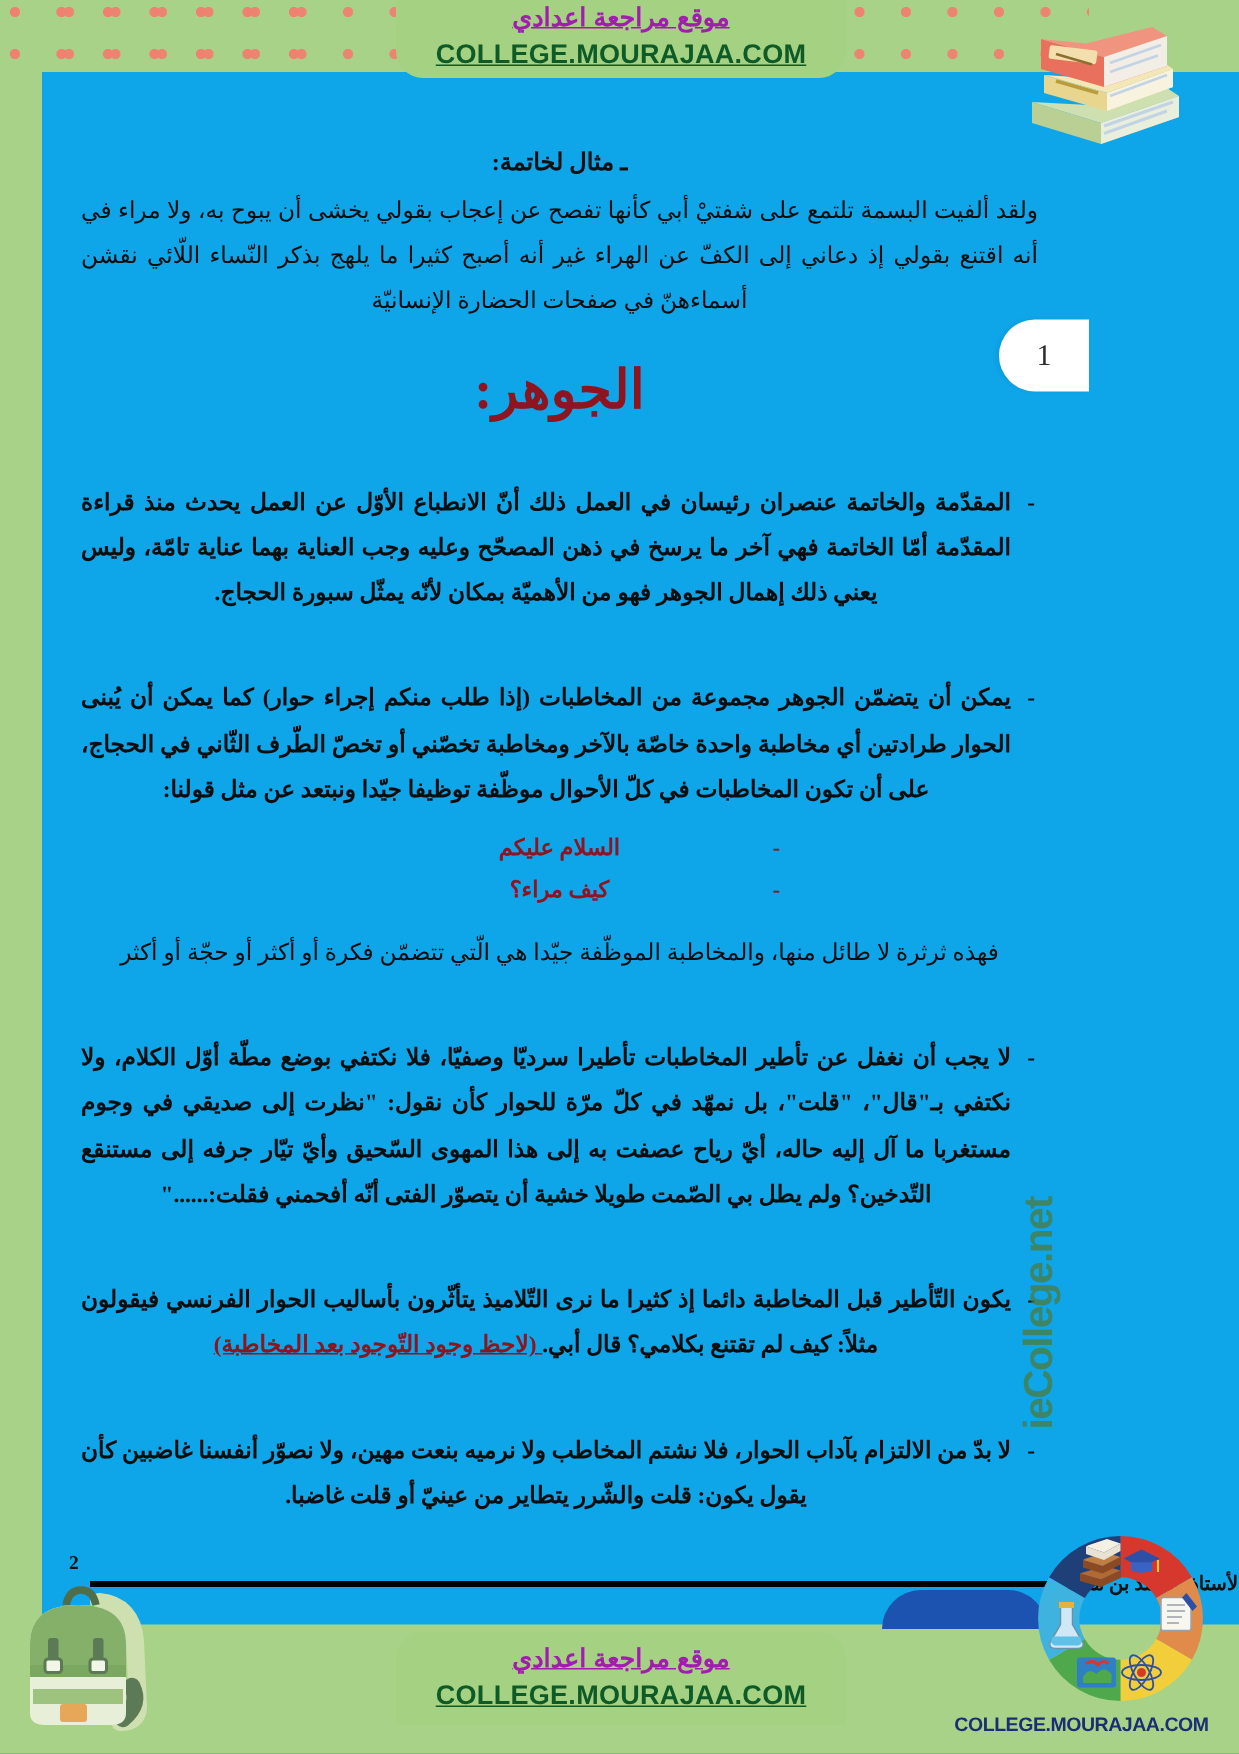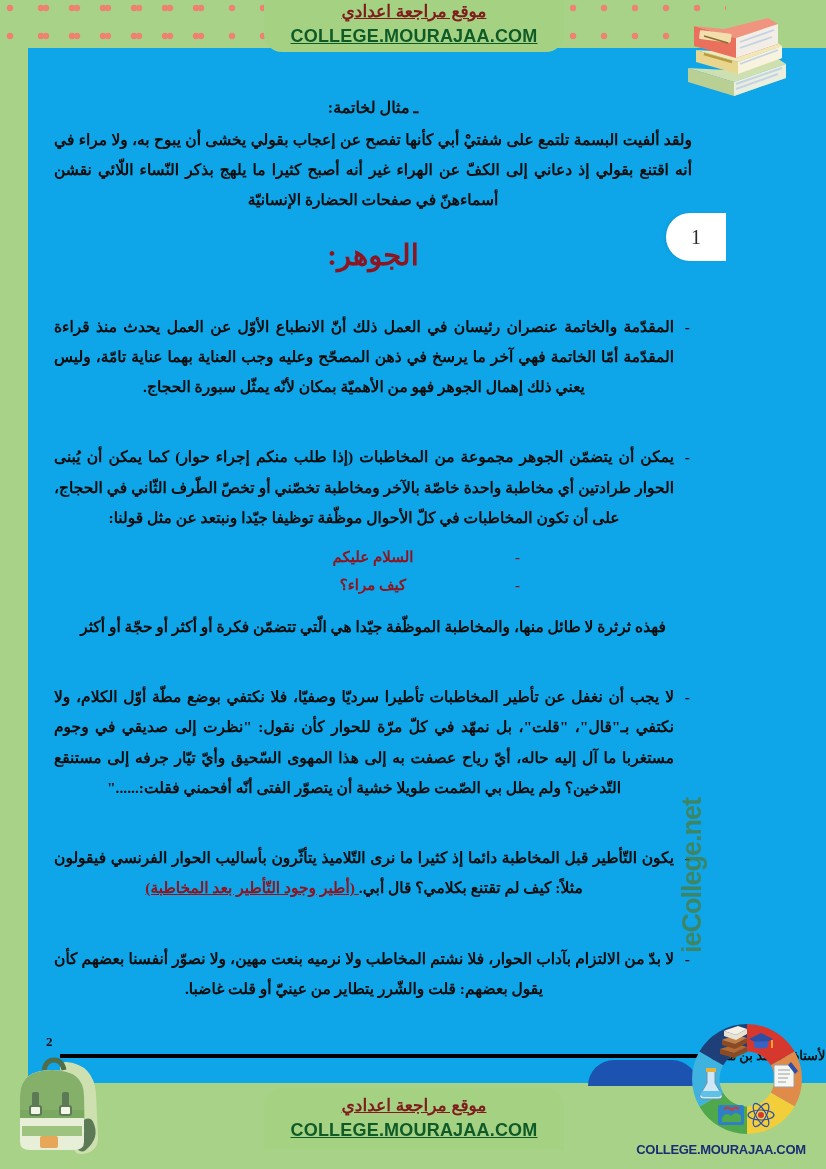--- a/index.html
+++ b/index.html
@@ -85,21 +85,21 @@
     width: 300px;
     height: 62px;
     background: #a5d183;
     border-radius: 18px 18px 0 0;
     text-align: center;
     z-index: 6;
   }
   .wm-ar {
     font-size: 17px;
     font-weight: bold;
-    color: #7f1d1d;
+    color: #a21caf;
     text-decoration: underline;
     letter-spacing: .5px;
     line-height: 1.45;
     direction: rtl;
   }
   .wm-en {
     font-size: 18px;
     font-weight: bold;
     color: #0f5b28;
     text-decoration: underline;
@@ -207,30 +207,30 @@
     font-size: 16px;
     font-weight: bold;
     color: #111;
     text-align: right;
     margin: 0 0 8px 0;
     direction: rtl;
     font-family: "Liberation Serif", serif;
   }
   .para {
     font-size: 15.5px;
-    font-weight: bold;
+    font-weight: normal;
     color: #0d0d0d;
     line-height: 1.95;
     margin: 0 0 6px 0;
     text-align: justify;
     text-align-last: center;
     font-family: "Liberation Serif", serif;
   }
   .h-main {
-    font-size: 29px;
+    font-size: 36px;
     font-weight: bold;
     color: #8e1520;
     text-align: right;
     margin: 22px 0 12px 0;
     font-family: "Liberation Serif", serif;
     letter-spacing: 0;
   }
   ul.bullets {
     list-style: none;
     margin: 6px 0 6px 0;
@@ -371,22 +371,22 @@
 
     <ul class="sub-red">
       <li>السلام عليكم</li>
       <li>كيف مراء؟</li>
     </ul>
 
     <p class="para">فهذه ثرثرة لا طائل منها، والمخاطبة الموظّفة جيّدا هي الّتي تتضمّن فكرة أو أكثر أو حجّة أو أكثر</p>
 
     <ul class="bullets">
       <li>لا يجب أن نغفل عن تأطير المخاطبات تأطيرا سرديّا وصفيّا، فلا نكتفي بوضع مطّة أوّل الكلام، ولا نكتفي بـ"قال"، "قلت"، بل نمهّد في كلّ مرّة للحوار كأن نقول: "نظرت إلى صديقي في وجوم مستغربا ما آل إليه حاله، أيّ رياح عصفت به إلى هذا المهوى السّحيق وأيّ تيّار جرفه إلى مستنقع التّدخين؟ ولم يطل بي الصّمت طويلا خشية أن يتصوّر الفتى أنّه أفحمني فقلت:......"</li>
-      <li><span>يكون التّأطير قبل المخاطبة دائما إذ كثيرا ما نرى التّلاميذ يتأثّرون بأساليب الحوار الفرنسي فيقولون مثلاً: كيف لم تقتنع بكلامي؟ </span><span class="underlined">قال أبي.</span><span class="red-note"> (أطير وجود التّأطير بعد المخاطبة)</span></li>
-      <li>لا بدّ من الالتزام بآداب الحوار، فلا نشتم المخاطب ولا نرميه بنعت مهين، ولا نصوّر أنفسنا بعضهم كأن يقول بعضهم: قلت والشّرر يتطاير من عينيّ أو قلت غاضبا.</li>
+      <li><span>يكون التّأطير قبل المخاطبة دائما إذ كثيرا ما نرى التّلاميذ يتأثّرون بأساليب الحوار الفرنسي فيقولون مثلاً: كيف لم تقتنع بكلامي؟ </span><span class="underlined">قال أبي.</span><span class="red-note"> (لاحظ وجود التّوجود بعد المخاطبة)</span></li>
+      <li>لا بدّ من الالتزام بآداب الحوار، فلا نشتم المخاطب ولا نرميه بنعت مهين، ولا نصوّر أنفسنا غاضبين كأن يقول يكون: قلت والشّرر يتطاير من عينيّ أو قلت غاضبا.</li>
     </ul>
 
   </div>
 
   <div id="page-num">2</div>
 
   <div id="sig-row">
     <div id="sig-name">الأستاذ: محمد بن معلم</div>
     <div id="sig-line"></div>
   </div>

